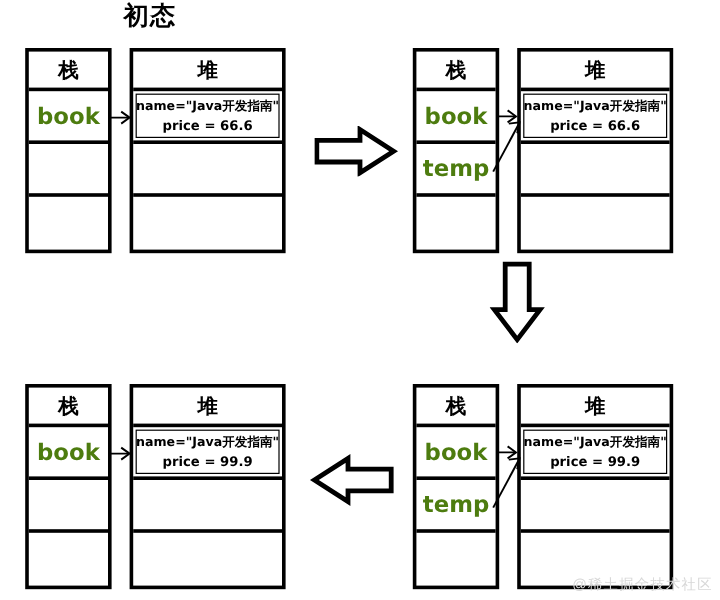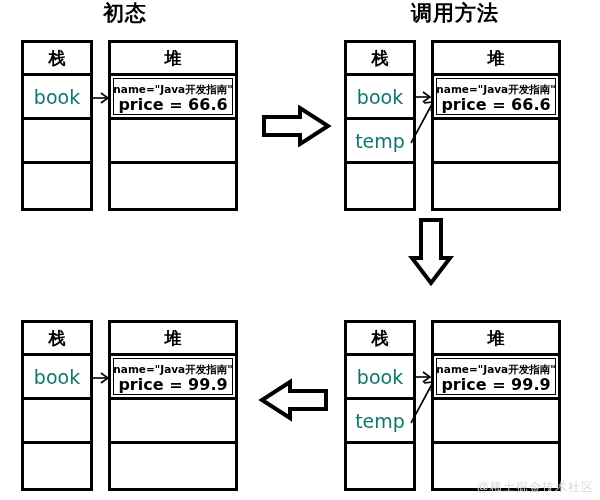--- a/index.html
+++ b/index.html
@@ -61,22 +61,23 @@
   .cell:last-child { border-bottom: none; }
 
   .cell-head {
     height: 33px;
     font-weight: bold;
     font-size: 17px;
   }
   .cell-var {
     height: 44px;
     font-size: 19px;
-    color: #0f766e;
+    color: #4d7c0f;
     font-family: "DejaVu Sans", "Liberation Sans", sans-serif;
+    font-weight: bold;
   }
   .cell-empty { height: 44px; }
 
   
   .heap-head {
     height: 33px;
     font-weight: bold;
     font-size: 17px;
   }
   .heap-obj {
@@ -95,21 +96,21 @@
     pointer-events: none;
   }
   .obj-line {
     font-size: 10.5px;
     font-weight: bold;
     color: #000;
     white-space: nowrap;
     line-height: 14px;
     z-index: 1;
   }
-  .obj-line.price { font-size: 16px; }
+  .obj-line.price { font-size: 11px; }
   .heap-empty { height: 44px; }
 
   
   .ref-arrow {
     position: absolute;
     pointer-events: none;
   }
 
   
   .flow-arrow {
@@ -157,21 +158,20 @@
     </div>
 
     <svg class="ref-arrow" style="left:90px; top:86px;" width="22" height="24">
       <line x1="1" y1="12" x2="17" y2="12" stroke="#000" stroke-width="1.6"></line>
       <polyline points="11,7 18,12 11,17" fill="none" stroke="#000" stroke-width="1.6"></polyline>
     </svg>
   </div>
 
   <div class="panel" style="left:330px; top:0px; width:250px; height:215px;">
 
-    <div class="panel-title">调用方法</div>
 
     <div class="stack-box" style="left:14px; top:40px;">
       <div class="cell cell-head">栈</div>
       <div class="cell cell-var">book</div>
       <div class="cell cell-var">temp</div>
       <div class="cell cell-empty"></div>
     </div>
 
     <div class="heap-box" style="left:101px; top:40px;">
       <div class="cell heap-head">堆</div>

